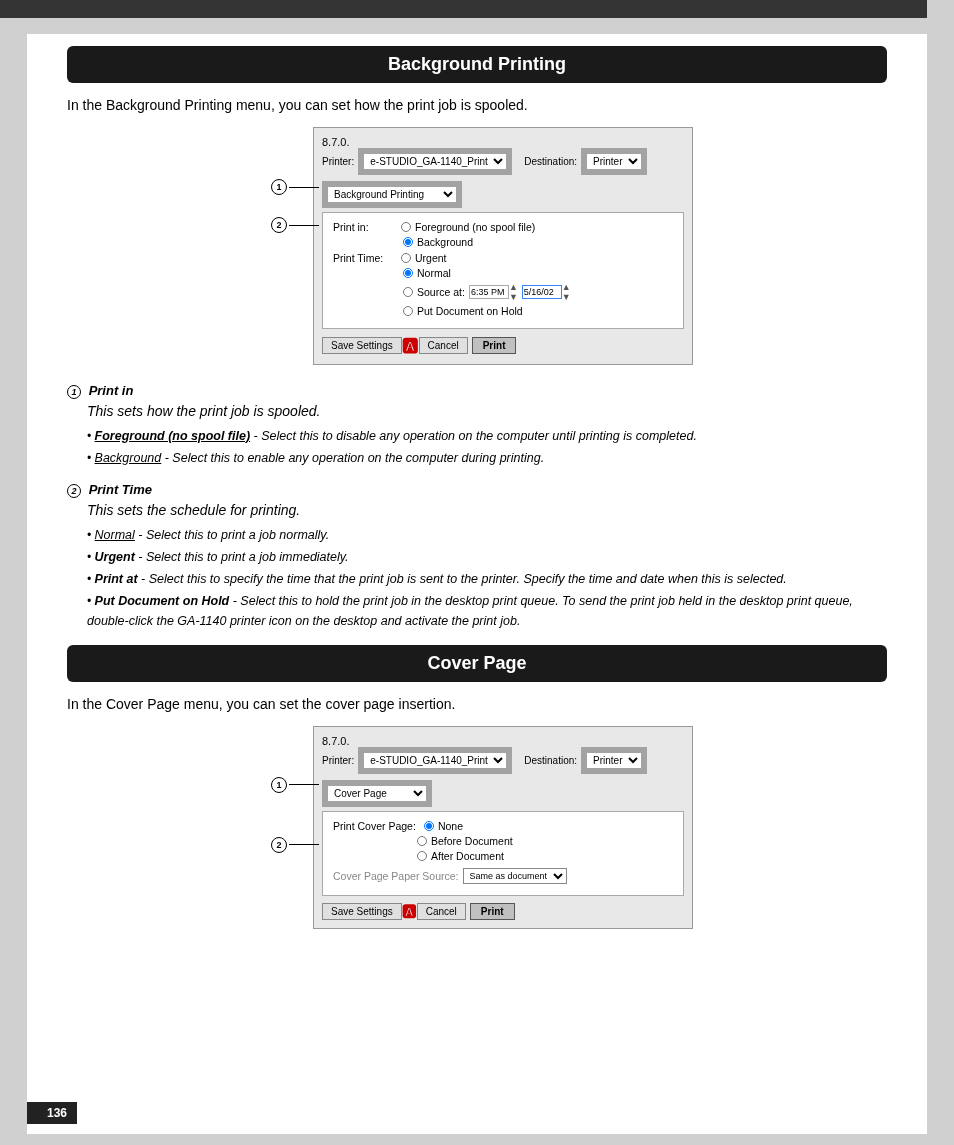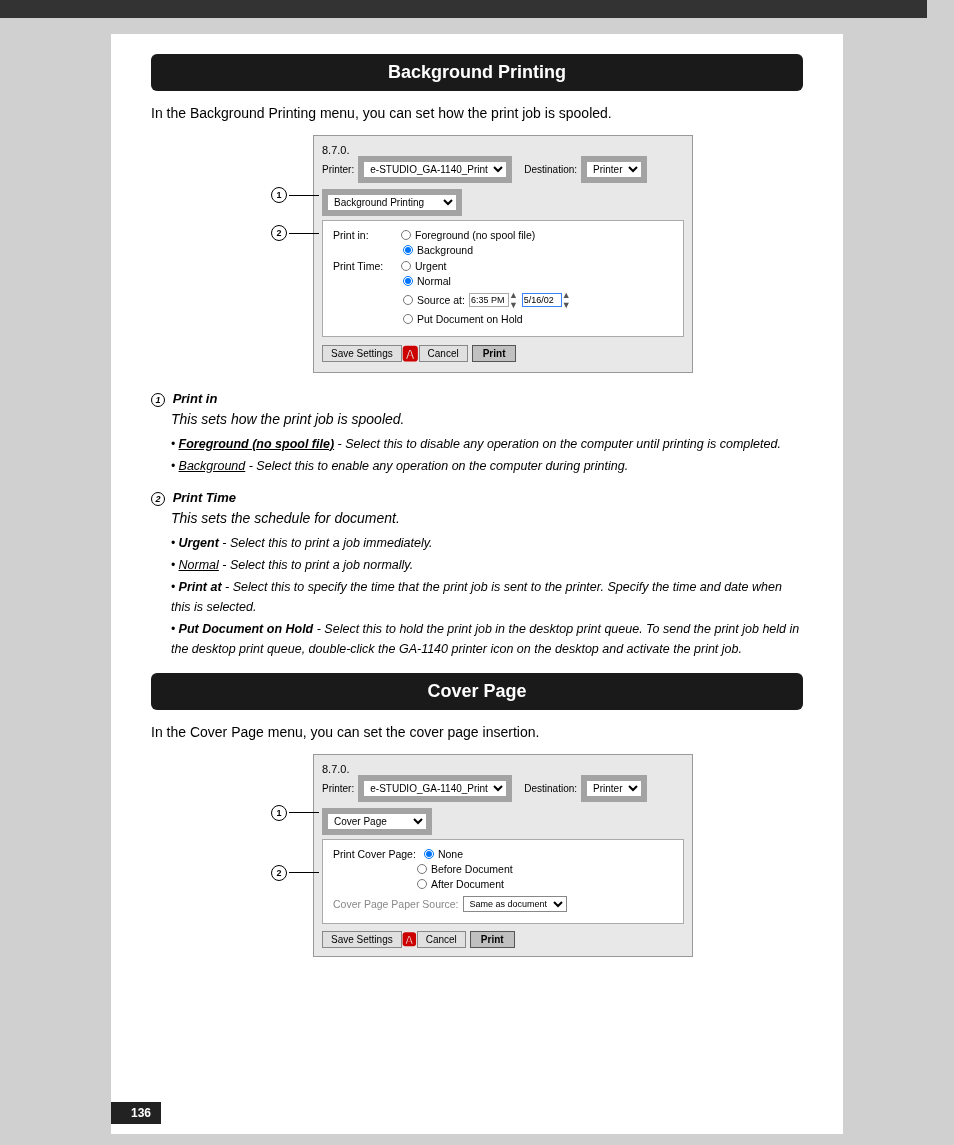--- a/index.html
+++ b/index.html
@@ -6,23 +6,23 @@
     body {
       font-family: Arial, Helvetica, sans-serif;
       font-size: 13px;
       background: #d0d0d0;
       width: 954px;
       min-height: 1145px;
       color: #000;
     }
     .page {
       background: #fff;
-      width: 732px;
+      width: 900px;
       margin: 16px auto;
-      padding: 20px 40px 40px 40px;
+      padding: 12px 40px 40px 40px;
       min-height: 1100px;
       position: relative;
     }
     .top-bar {
       background: #333;
       height: 18px;
       width: 954px;
       margin-left: -27px;
       margin-bottom: 10px;
     }
@@ -329,24 +329,24 @@
       <li><span class="bold underline">Foreground (no spool file)</span> - Select this to disable any operation on the computer until printing is completed.</li>
       <li><span class="underline">Background</span> - Select this to enable any operation on the computer during printing.</li>
     </ul>
   </div>
 
   <div class="desc-section">
     <div class="desc-heading">
       <span class="num-circle">2</span>
       <span class="bold-label">Print Time</span>
     </div>
-    <div class="desc-body">This sets the schedule for document.</div>
+    <div class="desc-body">This sets the schedule for printing.</div>
     <ul class="bullet-list">
+      <li><span class="underline">Normal</span> - Select this to print a job normally.</li>
       <li><span class="bold">Urgent</span> - Select this to print a job immediately.</li>
-      <li><span class="underline">Normal</span> - Select this to print a job normally.</li>
       <li><span class="bold">Print at</span> - Select this to specify the time that the print job is sent to the printer.  Specify the time and date when this is selected.</li>
       <li><span class="bold">Put Document on Hold</span> - Select this to hold the print job in the desktop print queue.  To send the print job held in the desktop print queue, double-click the GA-1140 printer icon on the desktop and activate the print job.</li>
     </ul>
   </div>
 
   <div class="section-header">
     <span>Cover Page</span>
   </div>
 
   <p class="intro-text">In the Cover Page menu, you can set the cover page insertion.</p>

